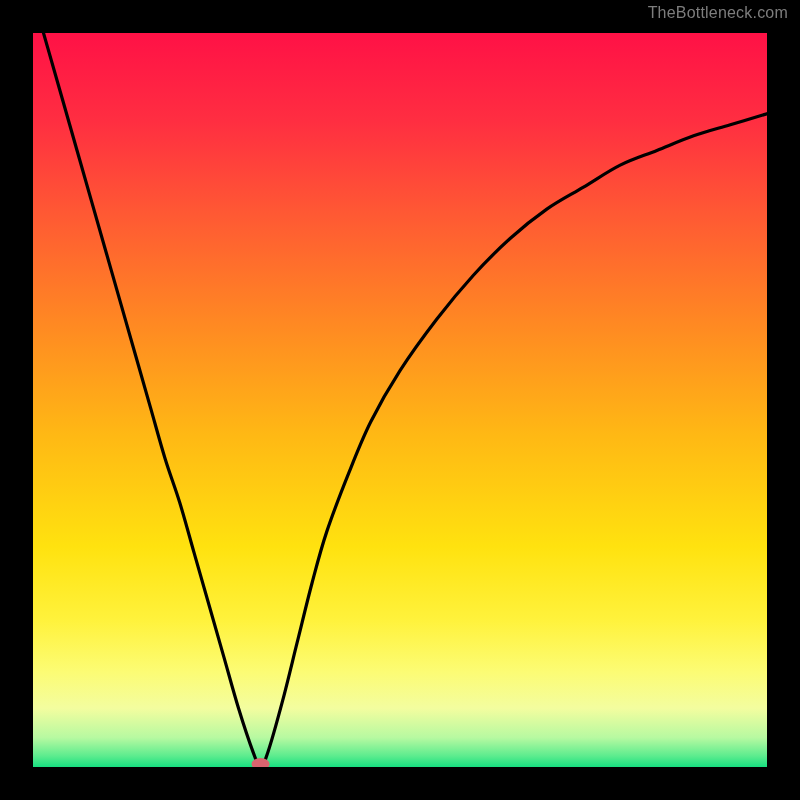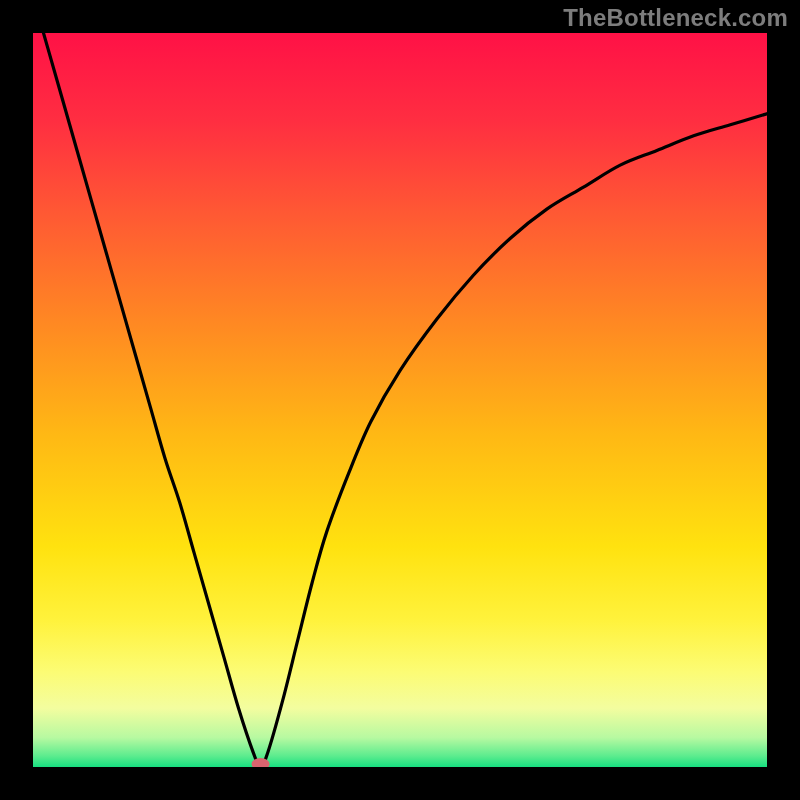--- a/index.html
+++ b/index.html
@@ -37,22 +37,22 @@
     left: 0;
     top: 0;
     width: 100%;
     height: 100%;
   }
   .watermark {
     position: absolute;
     top: 4px;
     right: 12px;
     color: #7d7d7d;
-    font-size: 24px;
-    font-weight: 700;
+    font-size: 16px;
+    font-weight: 400;
     letter-spacing: 0.2px;
     text-align: center;
   }
 </style>
 </head>
 <body>
 
 <div class="frame">
 
   <div class="plot">

